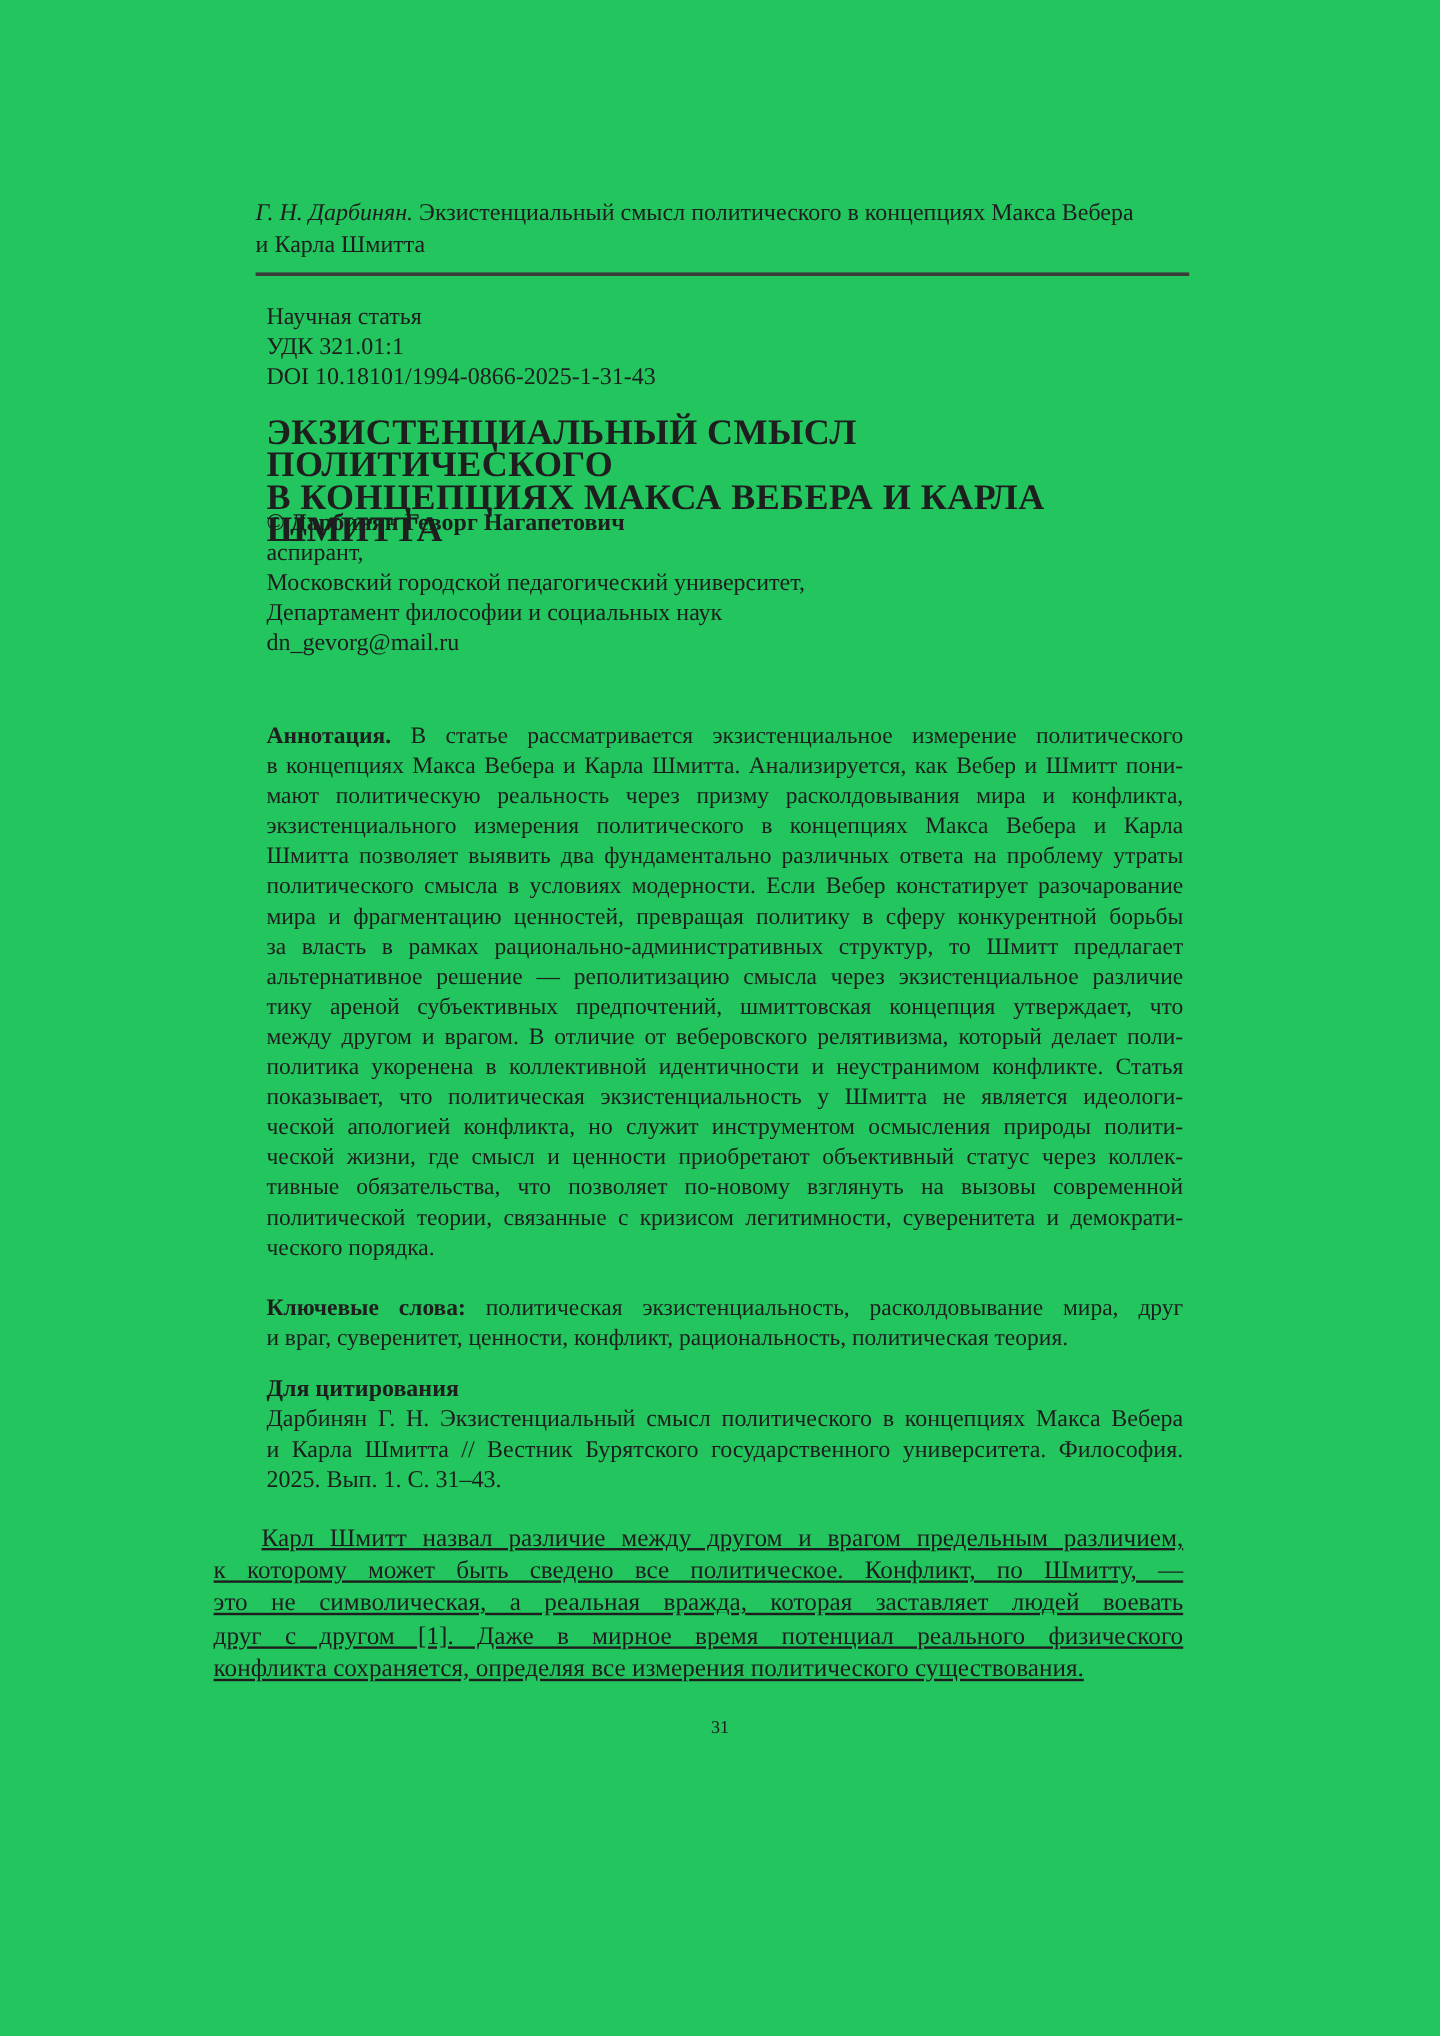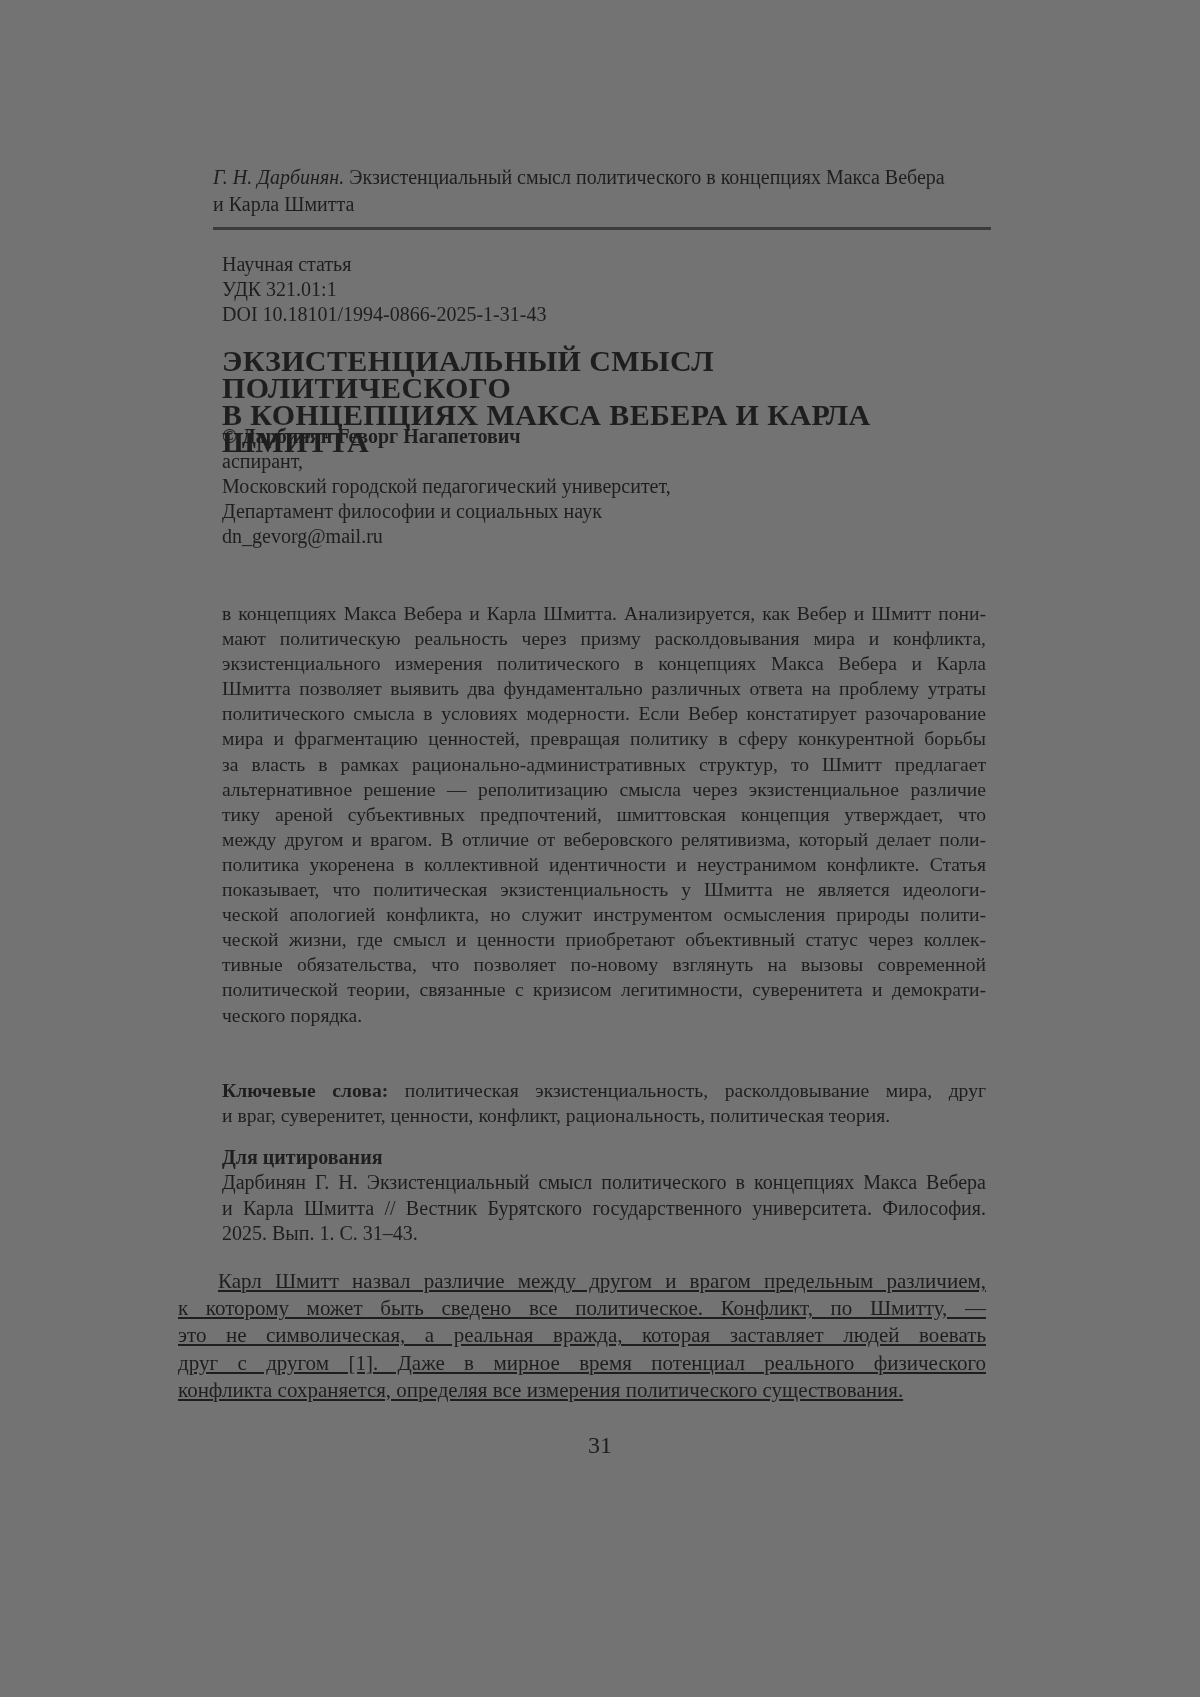--- a/index.html
+++ b/index.html
@@ -1,20 +1,20 @@
 <!DOCTYPE html>
 <html lang="ru"><head>
 <meta charset="utf-8">
 <style>
   html, body { margin: 0; padding: 0; background: #e8e8e8; }
   #page {
     position: relative;
     width: 1200px;
     height: 1697px;
-    background: #737373;
+    background: #22c55e;
     color: #1e1e1e;
     font-family: "Liberation Serif", "DejaVu Serif", serif;
     overflow: hidden;
   }
   .abs { position: absolute; }
 
   
   .tline {
     text-align: justify;
     text-align-last: justify;
@@ -60,21 +60,21 @@
     font-size: 20px; line-height: 25.3px;
   }
   #citation-heading { font-weight: bold; }
   #body-block {
     left: 178px; top: 1268px; width: 808px;
     font-size: 21px; line-height: 27.2px; text-decoration: underline;
   }
   #body-block .tline:first-child { text-indent: 40px; }
   #page-number {
     left: 0; top: 1432px; width: 1200px;
-    text-align: center; font-size: 24px;
+    text-align: center; font-size: 15px;
   }
 </style>
 </head>
 <body>
 
 <div id="page">
 
   <div id="running-head" class="abs nojust">
       <div class="tline"><span class="lead-italic">Г. Н. Дарбинян. </span>Экзистенциальный смысл политического в концепциях Макса Вебера</div>
       <div class="tline last">и Карла Шмитта</div>
@@ -97,20 +97,21 @@
     <div id="author-name">© Дарбинян Геворг Нагапетович</div>
     <div>
         <div class="tline">аспирант,</div>
         <div class="tline">Московский городской педагогический университет,</div>
         <div class="tline">Департамент философии и социальных наук</div>
         <div class="tline last">dn_gevorg@mail.ru</div>
       </div>
   </div>
 
   <div id="abstract-block" class="abs">
+      <div class="tline"><span class="lead-bold">Аннотация. </span>В статье рассматривается экзистенциальное измерение политического</div>
       <div class="tline">в концепциях Макса Вебера и Карла Шмитта. Анализируется, как Вебер и Шмитт пони-</div>
       <div class="tline">мают политическую реальность через призму расколдовывания мира  и конфликта,</div>
       <div class="tline">экзистенциального измерения политического в концепциях Макса Вебера и Карла</div>
       <div class="tline">Шмитта позволяет выявить два фундаментально различных ответа на проблему утраты</div>
       <div class="tline">политического смысла в условиях модерности. Если Вебер констатирует разочарование</div>
       <div class="tline">мира и фрагментацию ценностей, превращая политику в сферу конкурентной борьбы</div>
       <div class="tline">за власть в рамках рационально-административных структур, то Шмитт предлагает</div>
       <div class="tline">альтернативное решение — реполитизацию смысла через экзистенциальное различие</div>
       <div class="tline">тику ареной субъективных предпочтений, шмиттовская концепция утверждает, что</div>
       <div class="tline">между другом и врагом. В отличие от веберовского релятивизма, который делает поли-</div>

